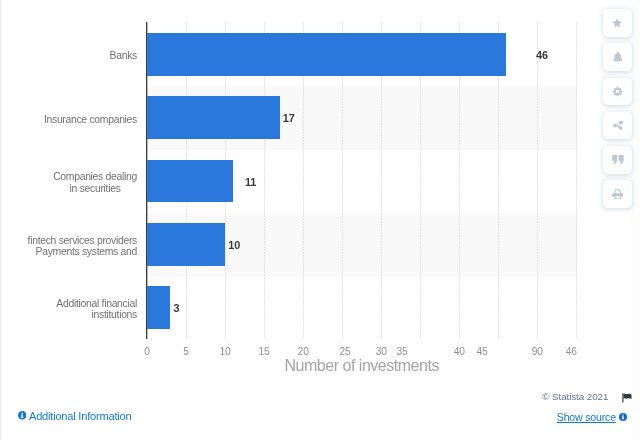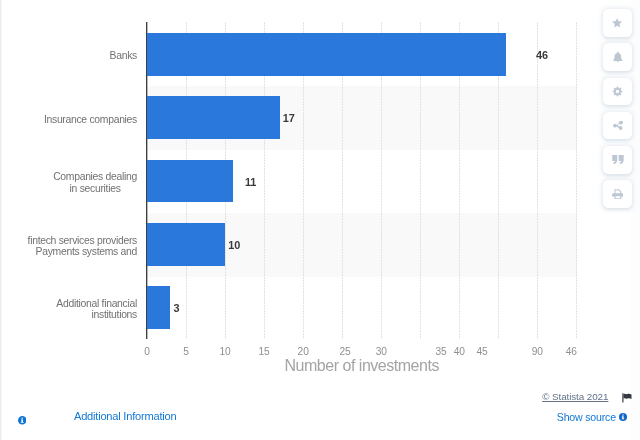--- a/index.html
+++ b/index.html
@@ -27,30 +27,30 @@
   .catlabel{position:absolute;right:451px;text-align:right;font-size:10.4px;color:#717171;
             letter-spacing:-0.3px;line-height:11.35px;white-space:nowrap;}
   .xtick{position:absolute;top:345.5px;font-size:10.2px;color:#8f8f8f;letter-spacing:-0.15px;
          text-align:center;transform:translateX(-50%);line-height:12px;white-space:nowrap;}
   #xaxis-title{position:absolute;top:360px;left:147px;width:429.4px;text-align:center;
                font-size:16px;color:#a4a4a4;letter-spacing:-0.48px;line-height:12px;}
 
   
   #footer{position:absolute;left:0;top:0;width:640px;height:440px;pointer-events:none;}
   #footer > *{pointer-events:auto;}
-  #addinfo{position:absolute;left:17.8px;top:409px;display:flex;align-items:flex-end;
-           font-size:11.1px;color:#1278d4;letter-spacing:-0.22px;line-height:14px;cursor:pointer;gap:45px;}
+  #addinfo{position:absolute;left:17.8px;top:409px;display:flex;align-items:flex-start;
+           font-size:11.1px;color:#1278d4;letter-spacing:-0.22px;line-height:14px;cursor:pointer;}
   #addinfo .txt{margin-left:2.2px;}
   #copyright{position:absolute;left:542.2px;top:390.8px;display:flex;align-items:flex-end;
              font-size:9.9px;color:#64748b;letter-spacing:-0.1px;line-height:11px;}
-  #copyright .txt{margin-right:12px;text-decoration:underline;}
+  #copyright .txt{margin-right:12px;}
   #copyright .flagicon{margin-bottom:-3.2px;margin-left:1.8px;display:block;}
   #showsource{position:absolute;left:556.8px;top:410.5px;display:flex;align-items:center;
               font-size:10.6px;color:#1278d4;letter-spacing:-0.2px;line-height:13px;cursor:pointer;}
-  #showsource .txt{margin-right:3px;}
+  #showsource .txt{margin-right:3px;text-decoration:underline;}
   #showsource .infodot{margin-top:-0.7px;width:8px;height:8px;}
   #showsource .infodot svg{width:8px;height:8px;display:block;}
   .infodot{width:9px;height:9px;display:inline-block;flex:0 0 auto;}
 
   
   #toolbar{position:absolute;left:603px;top:9.2px;width:29px;}
   .tbtn{width:29px;height:27.6px;border-radius:5.5px;background:#ffffff;margin-bottom:6.6px;
         box-shadow:0 0 4px 1.5px rgba(202,212,226,.30), 0 1.2px 3px rgba(186,198,214,.34);
         display:flex;align-items:center;justify-content:center;cursor:pointer;}
   .tbtn svg{display:block;}
@@ -116,21 +116,21 @@
         </div>
       </div>
     <div id="xticks">
         <div class="xtick" style="left: 147px;">0</div>
         <div class="xtick" style="left: 186.036px;">5</div>
         <div class="xtick" style="left: 225.073px;">10</div>
         <div class="xtick" style="left: 264.109px;">15</div>
         <div class="xtick" style="left: 303.145px;">20</div>
         <div class="xtick" style="left: 345px;">25</div>
         <div class="xtick" style="left: 381.218px;">30</div>
-        <div class="xtick" style="left: 441px;">35</div>
+        <div class="xtick" style="left: 402px;">35</div>
         <div class="xtick" style="left: 459.291px;">40</div>
         <div class="xtick" style="left: 482px;">45</div>
         <div class="xtick" style="left: 537.364px;">90</div>
         <div class="xtick" style="left: 576.9px; transform: translateX(-100%);">46</div>
       </div>
     <div id="xaxis-title">Number of investments</div>
   </div>
 
   <div id="footer">
     <div id="addinfo">

